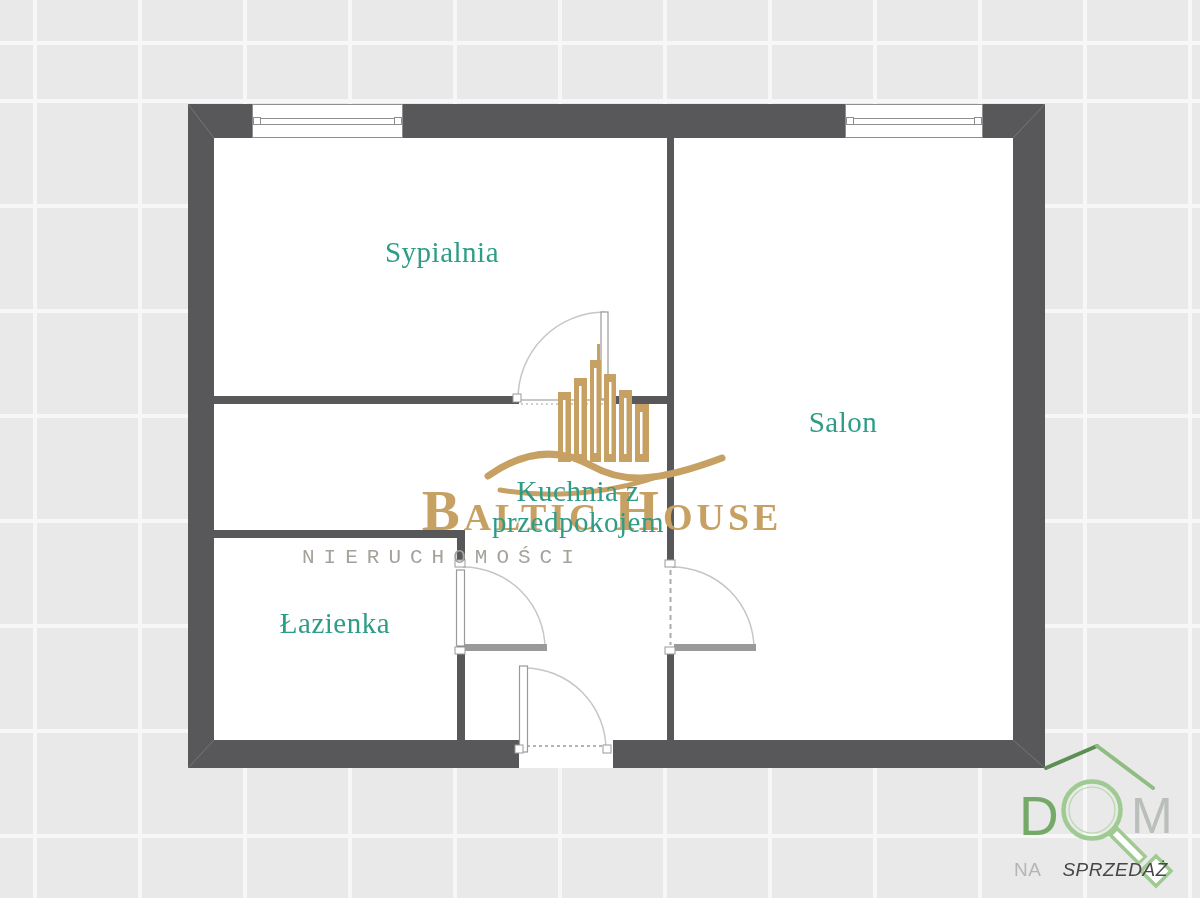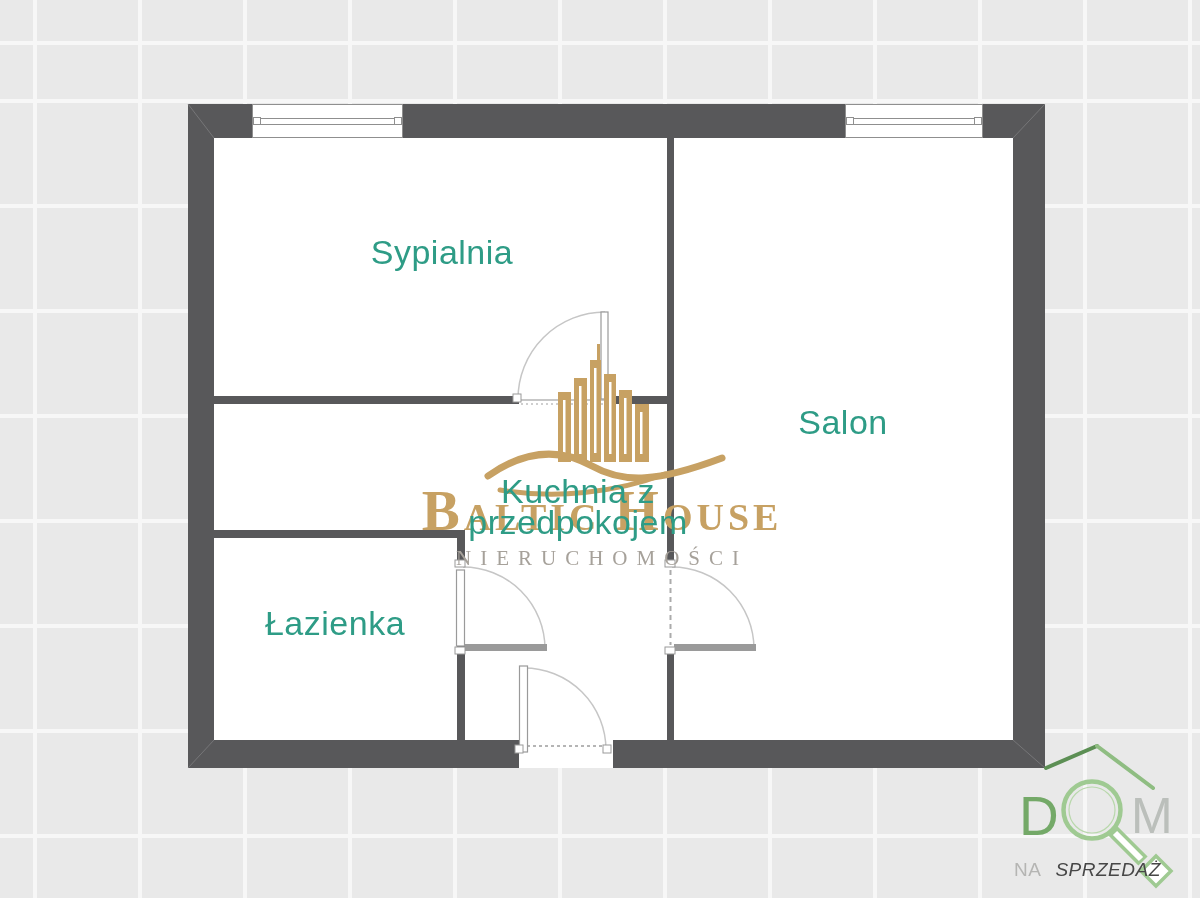--- a/index.html
+++ b/index.html
@@ -19,44 +19,44 @@
   .window{position:absolute;background:#ffffff;border:1px solid #8f8f8f;box-sizing:border-box;}
   .window .pane{position:absolute;left:4px;right:4px;top:13px;height:5px;background:#ffffff;border:1px solid #8f8f8f;}
   .window .nub{position:absolute;width:6px;height:6px;top:12px;background:#ffffff;border:1px solid #8f8f8f;}
   .window .nub.l{left:0px;}
   .window .nub.r{right:0px;}
   .opening{position:absolute;background:#ffffff;}
   .svg-overlay{position:absolute;left:0;top:0;width:1200px;height:898px;pointer-events:none;}
   
   .room-label{
     position:absolute;width:300px;text-align:center;
-    color:#2e9c86;font-size:34px;line-height:31px;letter-spacing:0.5px;
-    font-family:Liberation Sans, sans-serif;
+    color:#2e9c86;font-size:29px;line-height:31px;letter-spacing:0.5px;
+    font-family:Liberation Serif, serif;
   }
   
   .wm-title{
     position:absolute;left:302px;top:482px;width:600px;height:56px;
     display:flex;justify-content:center;align-items:baseline;
     color:#c7a163;font-family:"Liberation Serif", serif;font-weight:bold;
     letter-spacing:4px;line-height:1;
   }
   .wm-title .big{font-size:57px;}
   .wm-title .small{font-size:38px;}
   .wm-title .gap{width:14px;}
   .wm-sub{
-    position:absolute;left:302px;top:546px;width:600px;text-align:center;
-    color:#a6a19a;font-size:21px;letter-spacing:9px;font-family:Liberation Serif, serif;
+    position:absolute;left:302px;top:546px;width:600px;text-align:left;
+    color:#a6a19a;font-size:21px;letter-spacing:9px;font-family:Liberation Mono, monospace;
   }
   
   .logo-svg{position:absolute;left:1005px;top:735px;width:195px;height:163px;}
   .logo-tagline{
     position:absolute;left:1014px;top:859px;width:160px;
     font-size:19px;letter-spacing:0.5px;font-family:"Liberation Sans", sans-serif;white-space:nowrap;
   }
-  .logo-tagline .na{color:#b5b5b3;margin-right:14px;}
+  .logo-tagline .na{color:#b5b5b3;margin-right:21px;}
   .logo-tagline .spr{color:#474747;font-style:italic;}
 </style>
 </head>
 <body>
 
 <div class="canvas">
 
   <div class="plan">
 
     <div class="wall" style="left:0;top:0;width:857px;height:34px;"></div>

